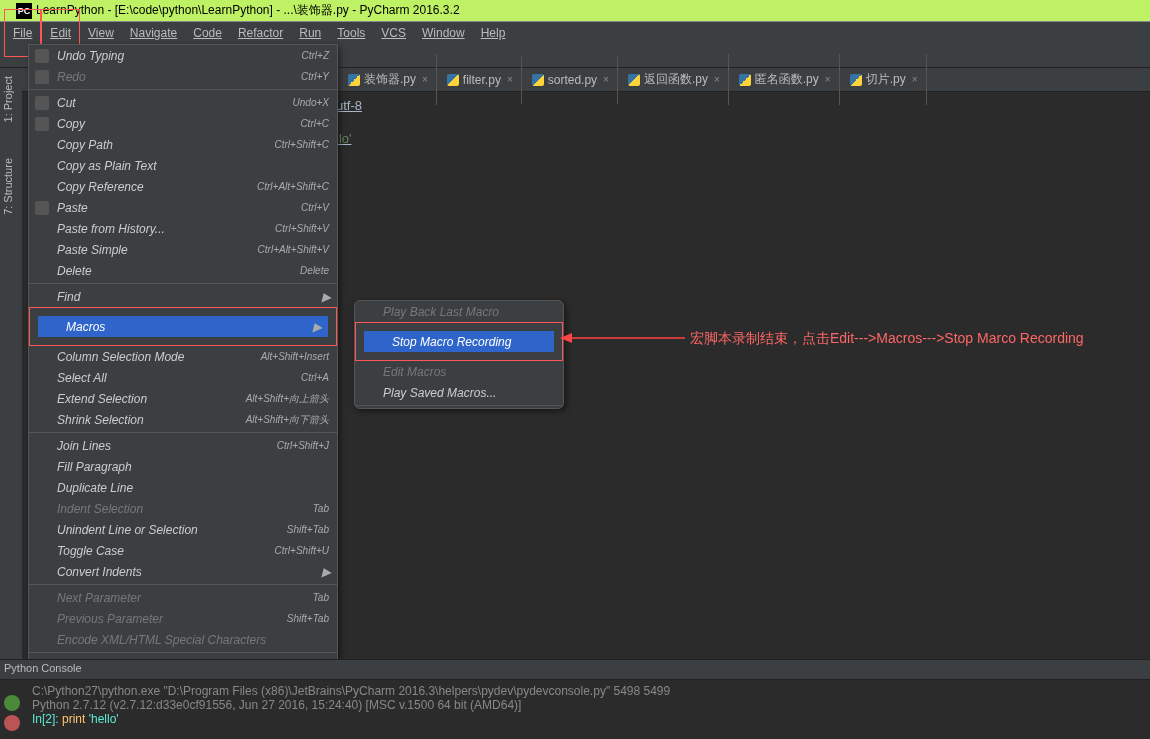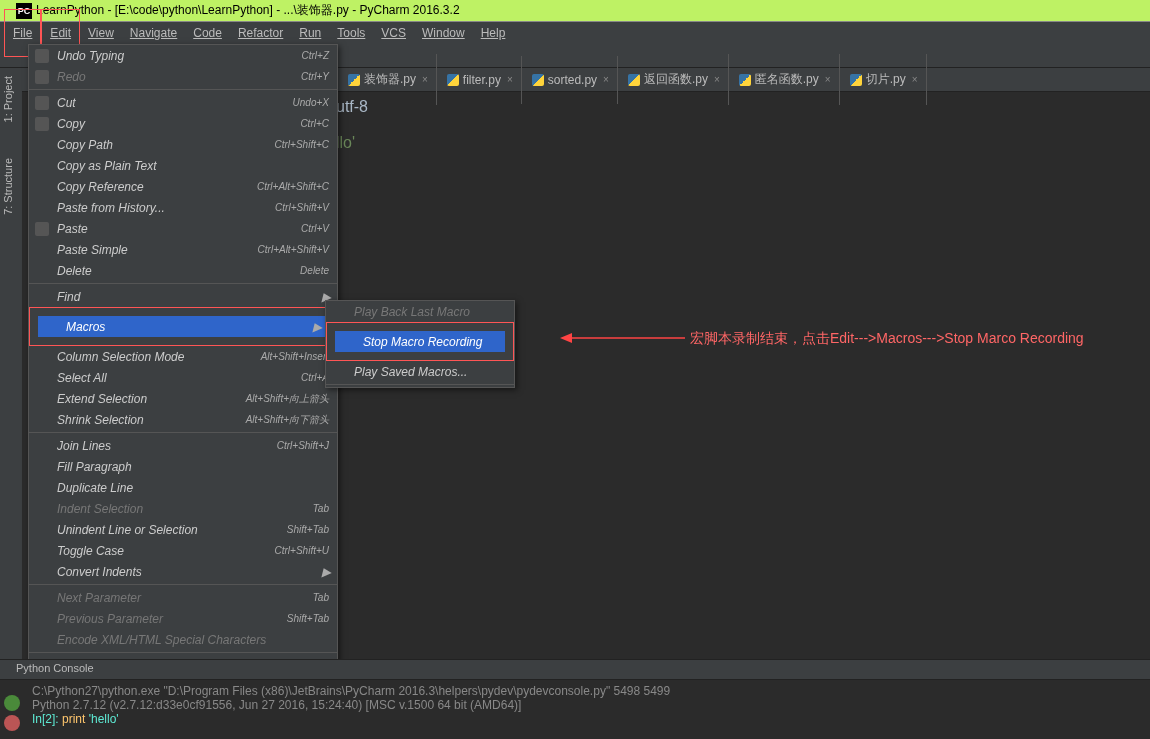--- a/index.html
+++ b/index.html
@@ -10,36 +10,36 @@
 .menu-bar .item { padding: 16px 8px; cursor: pointer; text-decoration: underline; }
 .menu-bar .item u { text-decoration: underline; }
 .menu-bar .item.highlight { border: 1px solid #f55; }
 .toolbar { background: #3c3f41; height: 24px; border-bottom: 1px solid #222; }
 .side-tools { position: absolute; left: 0; top: 68px; width: 22px; background: #3c3f41; height: 600px; }
 .side-tools .vtab { writing-mode: vertical-rl; transform: rotate(180deg); padding: 8px 2px; font-size: 11px; color: #bbb; }
 .tab-bar { background: #3c3f41; height: 24px; display: flex; align-items: center; padding-left: 340px; border-bottom: 1px solid #222; }
 .tab { display: flex; align-items: center; padding: 17px 8px; color: #bbb; margin-right: 2px; border-right:1px solid #555;}
 .tab .py-icon { width: 12px; height: 12px; background: linear-gradient(135deg,#3673a5 50%,#ffd43b 50%); border-radius:2px; margin-right:4px;}
 .tab .close { margin-left: 6px; color: #888; font-size:10px;}
-.editor { position: absolute; left: 330px; top: 92px; right: 0; color: #a9b7c6; font-family: Consolas, monospace; font-size: 16px; padding:6px;}
+.editor { position: absolute; left: 330px; top: 92px; right: 0; color: #a9b7c6; font-family: Consolas, monospace; font-size: 13px; padding:6px;text-decoration:underline;}
 .editor .str { color: #6a8759; }
 .dropdown { position: absolute; background: #3c3f41; border: 1px solid #555; box-shadow: 2px 2px 6px rgba(0,0,0,0.5); }
 .dropdown.edit { left: 28px; top: 44px; width: 310px; }
-.dropdown.sub { left: 325px; top: 300px; width: 190px; }
+.dropdown.sub { left: 354px; top: 300px; width: 210px; border-radius: 6px; }
 .dropdown .row { display: flex; align-items: center; height: 21px; padding: 0 8px 0 28px; position: relative; color: #ccc; cursor:pointer;font-style:italic;}
 .dropdown .row.disabled { color: #777; }
 .dropdown .row.sel { background: #2f65ca; color: #fff; }
 .dropdown .row .sc { margin-left: auto; color: #aaa; font-size: 10px; }
 .dropdown .row .arrow { position: absolute; right: 6px; color:#aaa;}
 .dropdown .row .ico { position:absolute; left:6px; width:14px; height:14px; background:#555; border-radius:2px;}
 .dropdown .sep { height: 1px; background: #555; margin: 2px 0; }
 .dropdown .hl-box { border: 1px solid #f55; padding:8px;}
 .annotation { position: absolute; color: #f66; font-size: 14px; line-height: 1.5; text-align: center; }
 .arrow-svg { position:absolute; }
-.console-header { position:absolute; bottom: 60px; left:0; right:0; background:#3c3f41; height:20px; padding:2px 16px; color:#bbb; border-top:1px solid #222; font-size:11px;}
+.console-header { position:absolute; bottom: 60px; left:0; right:0; background:#3c3f41; height:20px; padding:2px 4px; color:#bbb; border-top:1px solid #222; font-size:11px;}
 .console { position: absolute; bottom: 0; left: 0; right: 0; height: 60px; background: #2b2b2b; font-family: Consolas, monospace; font-size: 12px; color: #888; padding: 4px 6px 4px 32px; border-top:1px solid #222;}
 .console .g { color: #5eead4; }
 .console .y { color: #ffc66d; margin-top: 44px; }
 .console-icons { position:absolute; left:4px; bottom:8px; display:flex; flex-direction:column; gap:4px;}
 .console-icons span{width:16px;height:16px;border-radius:50%;display:block;}
 </style>
 </head>
 <body>
 
 <div class="title-bar">
@@ -135,27 +135,27 @@
       <span class="sc">Ctrl+Shift+C</span>
     </div>
   <div class="row">
       <span>Copy as Plain Text</span>
     </div>
   <div class="row">
       <span>Copy Reference</span>
       <span class="sc">Ctrl+Alt+Shift+C</span>
     </div>
   <div class="row">
+      <span class="ico"></span>
+      <span>Paste</span>
+      <span class="sc">Ctrl+V</span>
+    </div>
+  <div class="row">
       <span>Paste from History...</span>
       <span class="sc">Ctrl+Shift+V</span>
-    </div>
-  <div class="row">
-      <span class="ico"></span>
-      <span>Paste</span>
-      <span class="sc">Ctrl+V</span>
     </div>
   <div class="row">
       <span>Paste Simple</span>
       <span class="sc">Ctrl+Alt+Shift+V</span>
     </div>
   <div class="row">
       <span>Delete</span>
       <span class="sc">Delete</span>
     </div>
   <div class="sep"></div>
@@ -232,20 +232,23 @@
 
 <div class="dropdown sub">
   <div class="row disabled">
       <span>Play Back Last Macro</span>
     </div>
   <div class="hl-box">
   <div class="row sel">
         <span>Stop Macro Recording</span>
       </div>
   </div>
+  <div class="row disabled">
+      <span>Edit Macros</span>
+    </div>
   <div class="row">
       <span>Play Saved Macros...</span>
     </div>
   <div class="sep"></div>
 </div>
 
 <svg class="arrow-svg" style="left:560px;top:328px" width="130" height="20">
   <line x1="125" y1="10" x2="8" y2="10" stroke="#f44" stroke-width="1.5"></line>
   <polygon points="0,10 12,5 12,15" fill="#f44"></polygon>
 </svg>

